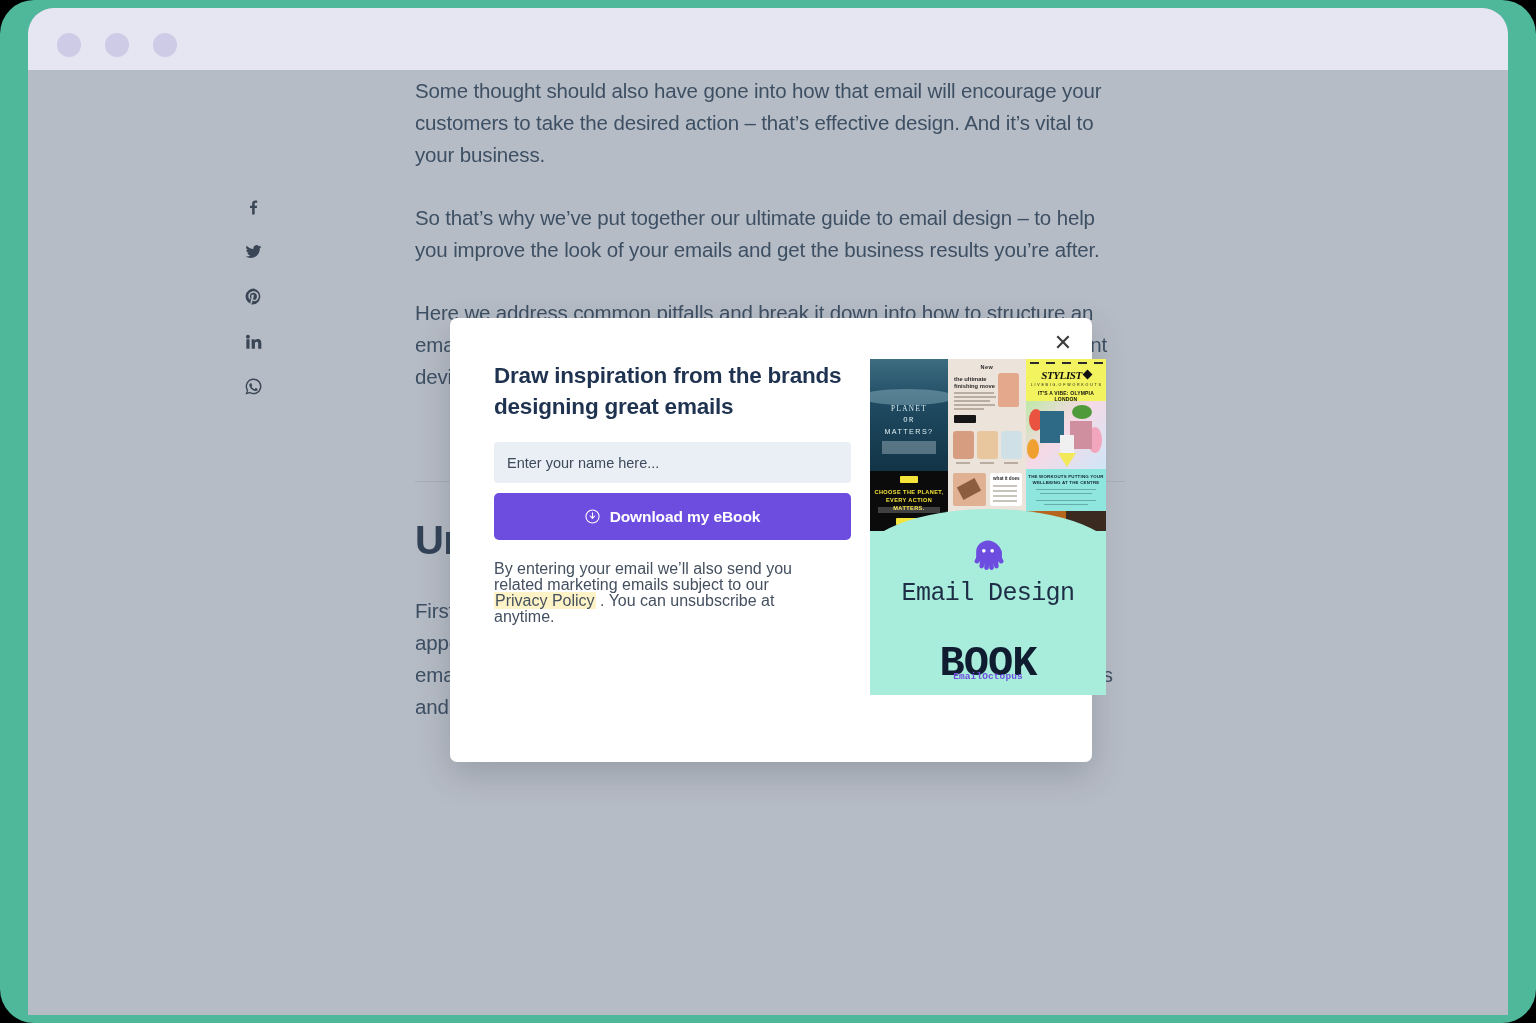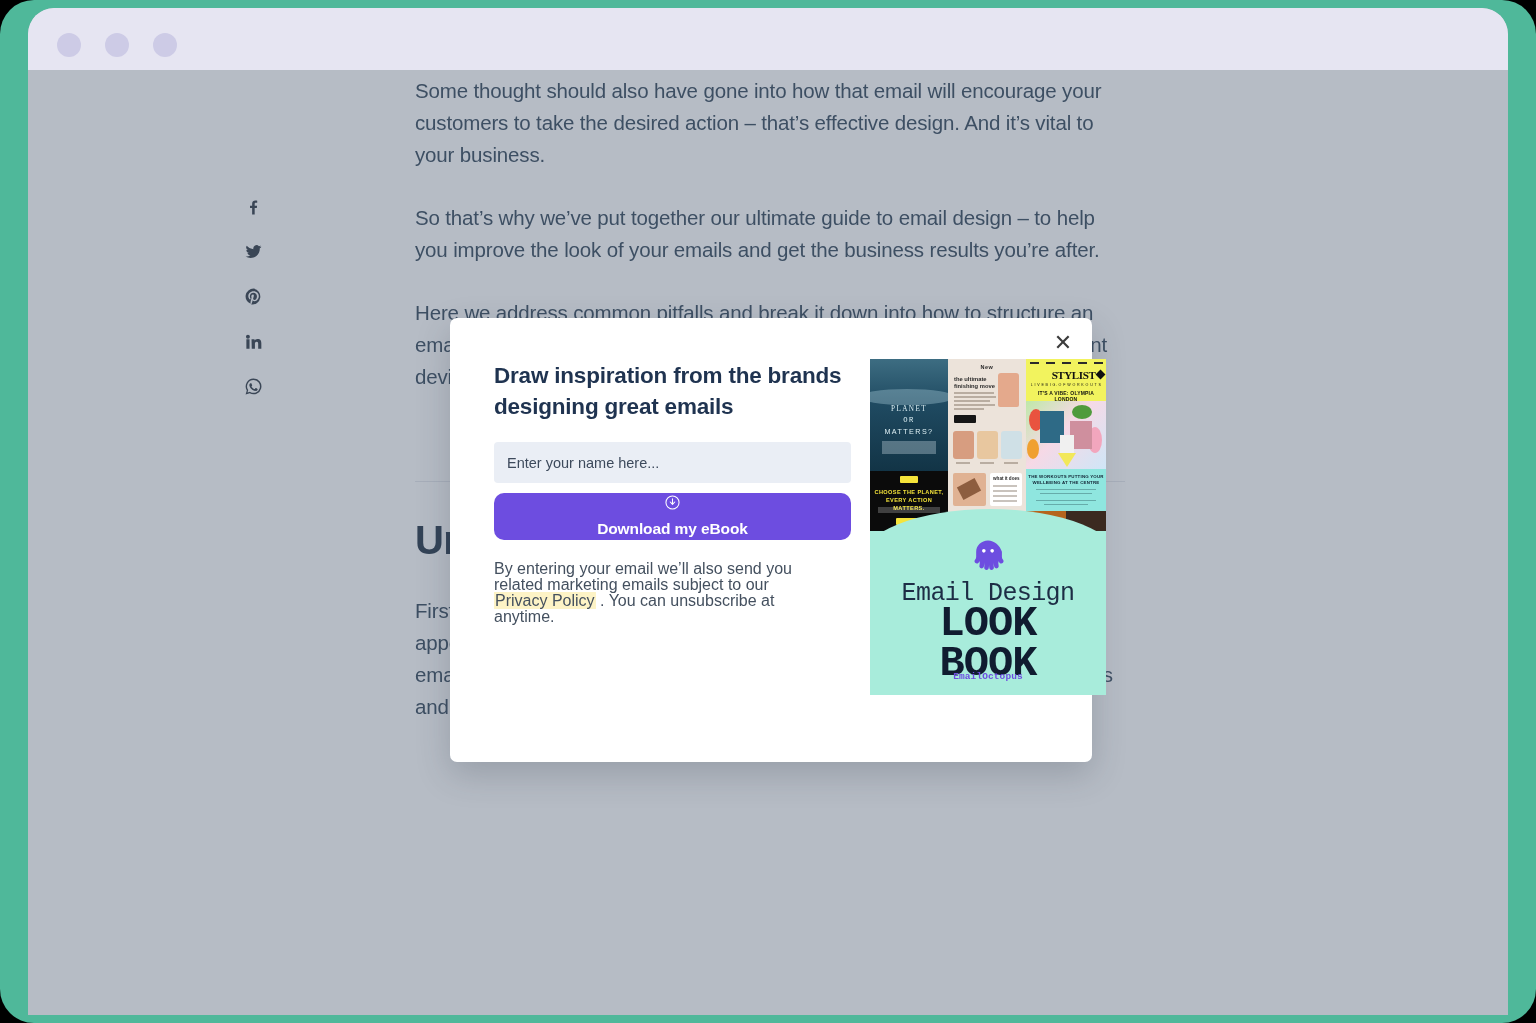--- a/index.html
+++ b/index.html
@@ -192,28 +192,27 @@
   #submit-button {
     display: flex;
     align-items: center;
     justify-content: center;
     gap: 10px;
     width: 357px;
     height: 47px;
     margin-top: 9px;
     background: #6d4de0;
     border: none;
-    border-radius: 10px;
+    border-radius: 5px;
     color: #ffffff;
     font-size: 15.5px;
     font-weight: bold;
     letter-spacing: -0.1px;
     cursor: pointer;
     font-family: "Liberation Sans", sans-serif;
-    flex-direction: column;
   }
   #download-icon { width: 15px; height: 15px; display: block; }
 
   #fine-print {
     margin-top: 21px;
     width: 330px;
     font-size: 16px;
     line-height: 16px;
     color: #44505f;
   }
@@ -348,23 +347,23 @@
     background: #7fb8d6;
   }
 
   
   #cc-nav {
     position: absolute; left: 0; top: 3px; width: 100%;
     display: flex; justify-content: space-around;
   }
   .cc-navitem { width: 9px; height: 1.8px; background: #2a2a2a; }
   #cc-logo {
-    position: absolute; left: 12px; top: 10px; width: 100%;
+    position: absolute; left: 0; top: 10px; width: 100%;
     text-align: center; font-family: "Liberation Serif", serif;
-    font-size: 11px; font-weight: bold; 
+    font-size: 11px; font-weight: bold; font-style: italic;
     color: #101010; letter-spacing: -0.4px;
   }
   #cc-logo-dia {
     display: inline-block; width: 7px; height: 7px;
     background: #101010; transform: rotate(45deg);
     margin-left: 2px; vertical-align: 1px;
   }
   #cc-tag {
     position: absolute; left: 0; top: 24px; width: 100%;
     text-align: center; font-size: 3.6px; color: #101010; letter-spacing: 0.4px;
@@ -637,21 +636,20 @@
 
             <div id="cover-curve"></div>
 
             <div id="cover-body">
               <svg id="octopus-logo" viewBox="0 0 48 46">
                 <path fill="#6d4de0" d="M24 2C14.6 2 7 9.2 7 18.2v7.5c0 1.6-.5 3-1.6 4.3-1.2 1.4-1 3.5.5 4.6 1.4 1 3.4.8 4.5-.6.6-.8 1.1-1.6 1.4-2.5.5 2.2.5 4.5-.1 6.7-.5 1.8.6 3.6 2.4 4 1.8.4 3.6-.7 4-2.5.5-2 .7-4 .6-6 .3 2.3.3 4.6-.1 6.9-.3 1.8.9 3.5 2.7 3.8 1.8.3 3.5-.9 3.8-2.7.3-1.7.4-3.4.4-5.1 0 1.7.1 3.4.4 5.1.3 1.8 2 3 3.8 2.7 1.8-.3 3-2 2.7-3.8-.4-2.3-.4-4.6-.1-6.9-.1 2 .1 4 .6 6 .4 1.8 2.2 2.9 4 2.5 1.8-.4 2.9-2.2 2.4-4-.6-2.2-.6-4.5-.1-6.7.3.9.8 1.7 1.4 2.5 1.1 1.4 3.1 1.6 4.5.6 1.5-1.1 1.7-3.2.5-4.6-1.1-1.3-1.6-2.7-1.6-4.3v-7.5C41 9.2 33.4 2 24 2z"></path>
                 <circle cx="18" cy="17" r="2.6" fill="#ffffff"></circle>
                 <circle cx="30" cy="17" r="2.6" fill="#ffffff"></circle>
               </svg>
               <div id="cover-line-1">Email Design</div>
-              <div id="cover-line-2">LOOK</div>
               <div id="cover-line-3">BOOK</div>
               <div id="cover-brand">EmailOctopus</div>
             </div>
           </div>
 
         </div>
       </div>
 
     </div>
   </div>

